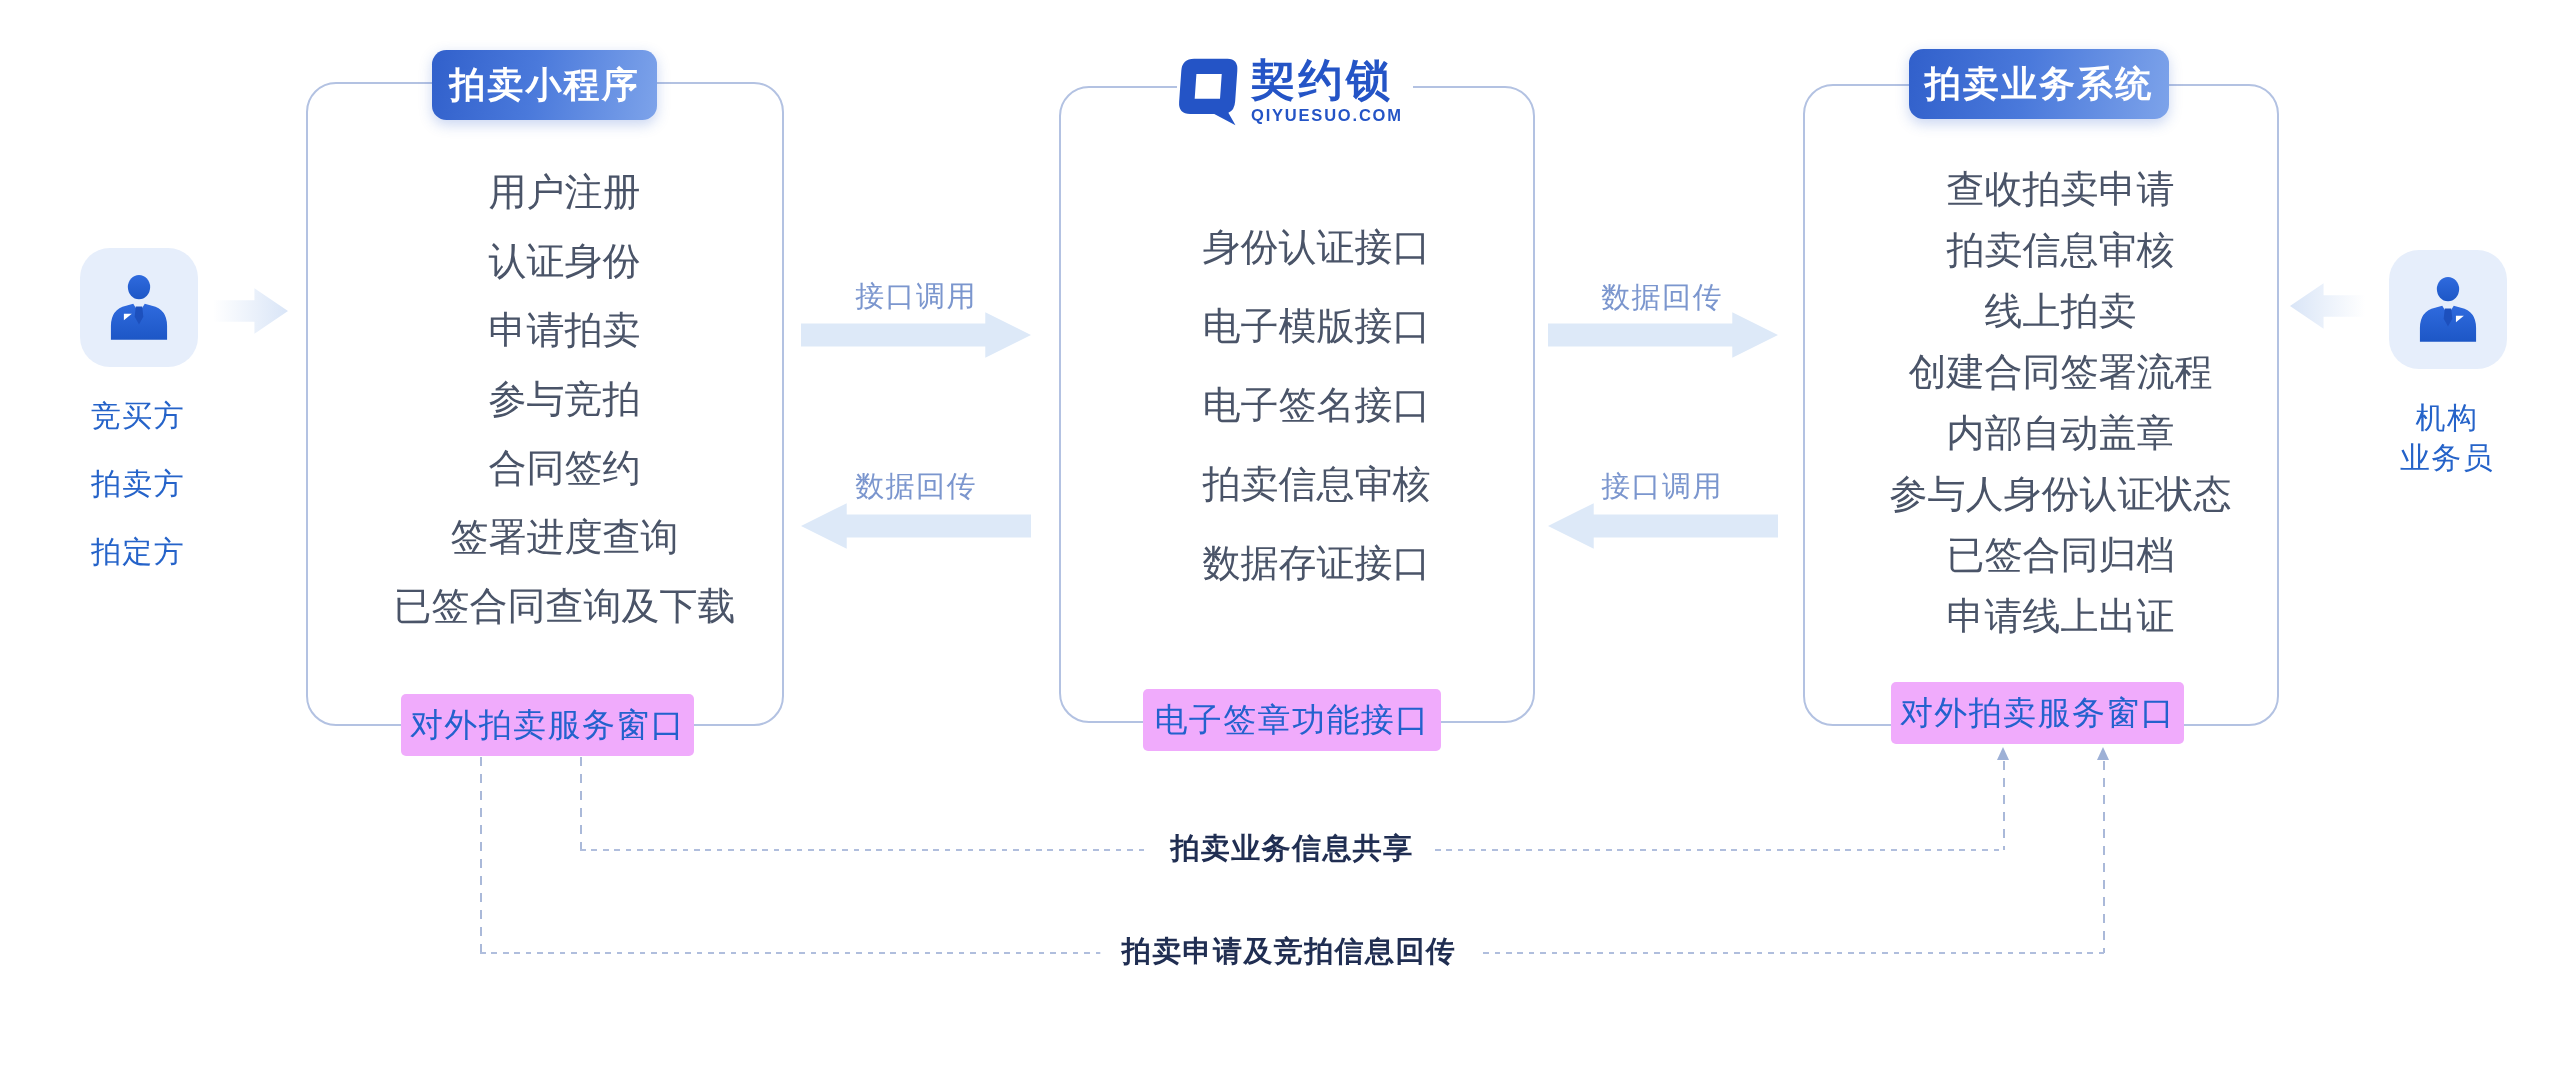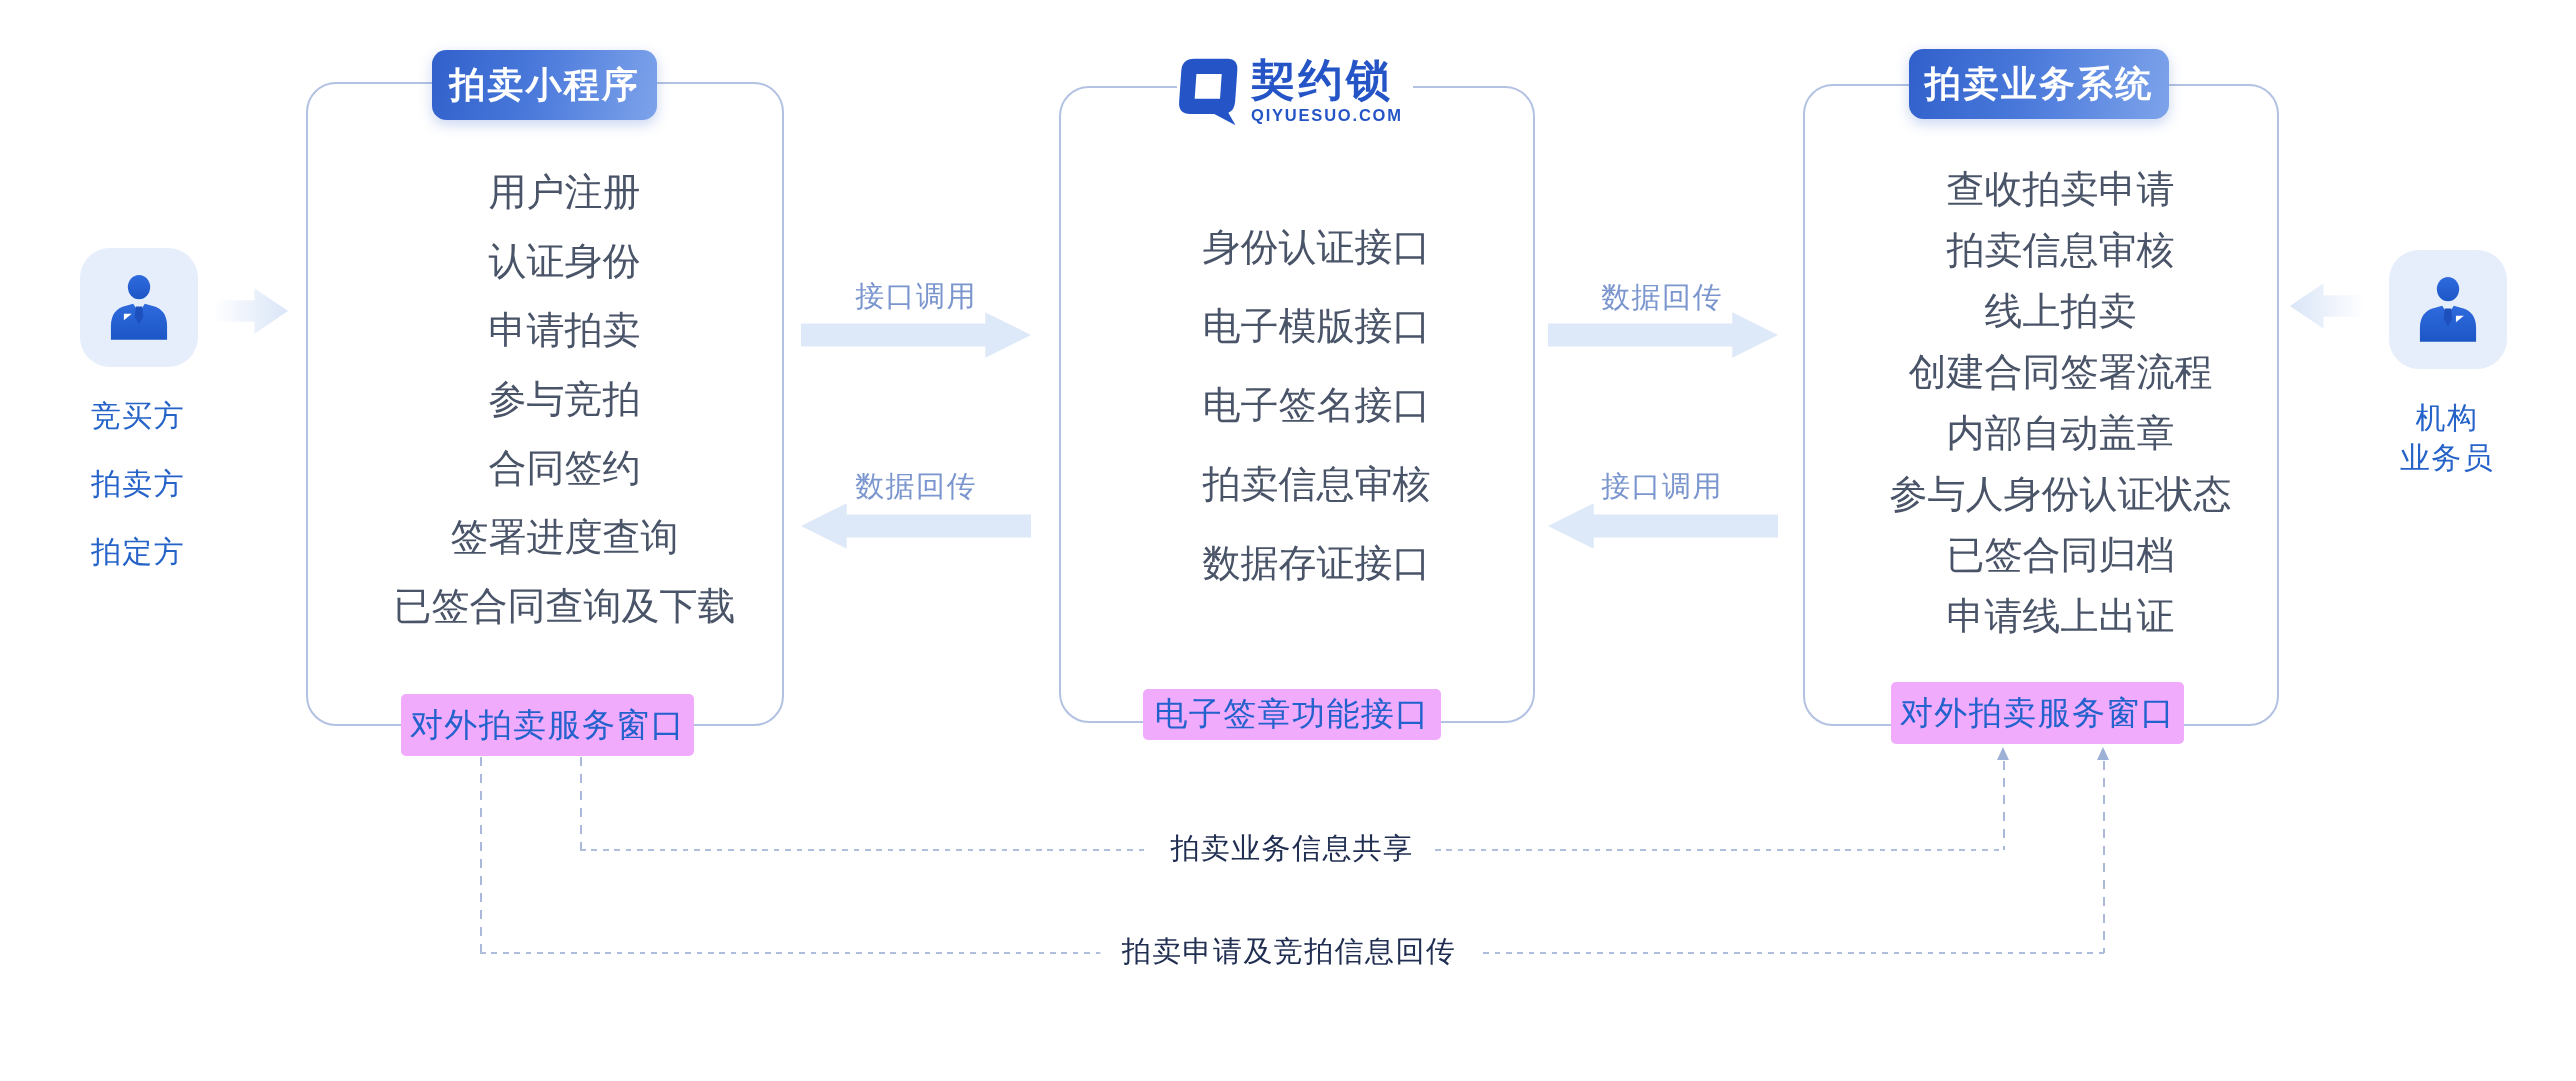--- a/index.html
+++ b/index.html
@@ -34,21 +34,21 @@
   .items-middle div{height:79px;}
   .items-right{left:1803px;top:159px;width:472px;}
   .items-right div{height:61px;}
 
   .panel-footer{
     position:absolute;border-radius:5px;background:#f0abfc;
     color:#2361cd;font-size:33px;font-weight:400;letter-spacing:1.4px;
     display:flex;align-items:center;justify-content:center;white-space:nowrap;
   }
   .footer-left{left:401px;top:694px;width:293px;height:62px;}
-  .footer-middle{left:1143px;top:689px;width:298px;height:51px;}
+  .footer-middle{left:1143px;top:689px;width:298px;height:62px;}
   .footer-right{left:1891px;top:682px;width:293px;height:62px;}
 
   
   .logo{
     position:absolute;left:1177px;top:42px;width:236px;height:100px;background:#ffffff;
     display:flex;align-items:center;gap:10px;
   }
   .logo-text{display:flex;flex-direction:column;align-items:flex-start;}
   .logo-cn{color:#2454c6;font-size:44px;font-weight:800;letter-spacing:3.6px;line-height:46px;}
   .logo-domain{color:#2454c6;font-size:16.5px;font-weight:700;letter-spacing:1.8px;line-height:21.5px;margin-top:2.1px;}
@@ -78,21 +78,21 @@
   .dash-v{position:absolute;width:2.1px;
     background:repeating-linear-gradient(to bottom,#aab9d9 0 8.6px,transparent 8.6px 17px);}
   .dash-h{position:absolute;height:2.1px;
     background:repeating-linear-gradient(to right,#b0bedd 0 5.7px,transparent 5.7px 11.4px);}
   .dash-arrowhead{position:absolute;width:0;height:0;
     border-left:6.4px solid transparent;border-right:6.4px solid transparent;
     border-bottom:13.6px solid #9db0d6;}
   .flow-label{
     position:absolute;transform:translate(-50%,-50%);
     background:#ffffff;padding:4.3px 21.5px;
-    color:#202e52;font-size:29px;font-weight:400;letter-spacing:1.4px;white-space:nowrap;
+    color:#202e52;font-size:29px;font-weight:700;letter-spacing:1.4px;white-space:nowrap;
   }
 </style>
 </head>
 <body>
 
 <div class="stage">
 
   <div class="actor-card actor-card-left">
     <svg width="72" height="72" viewBox="0 0 100 100">
       <defs>

